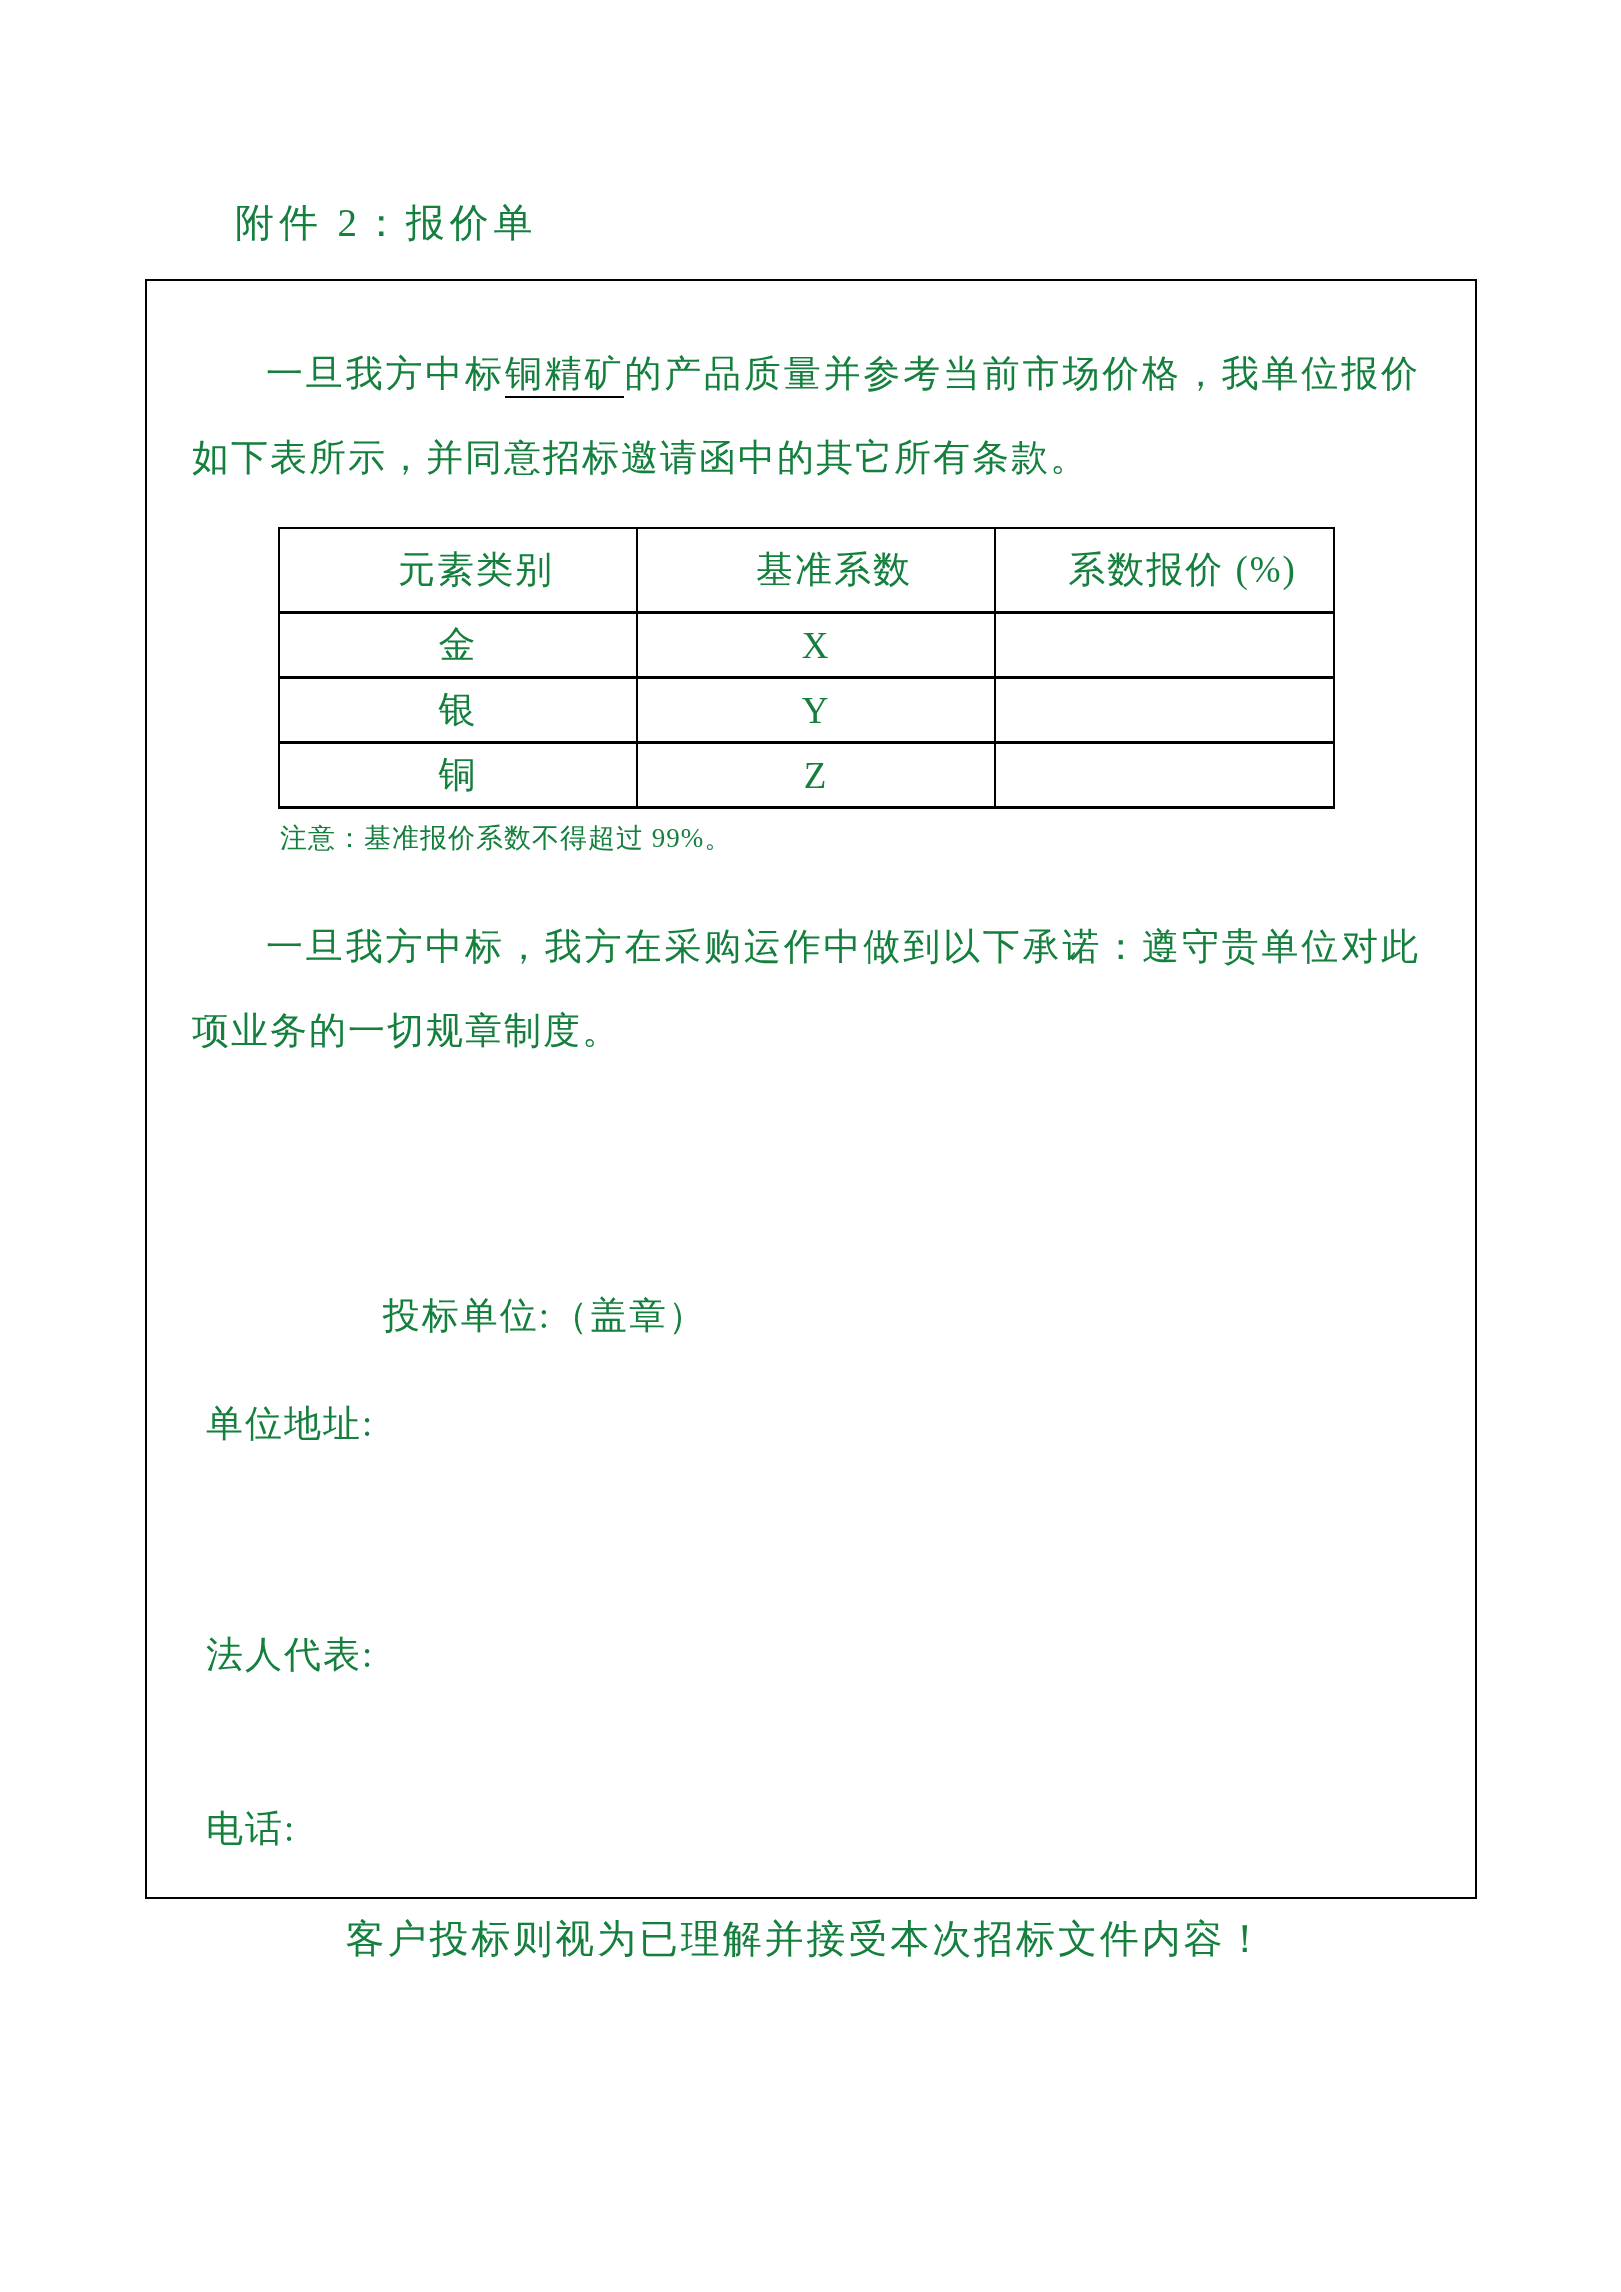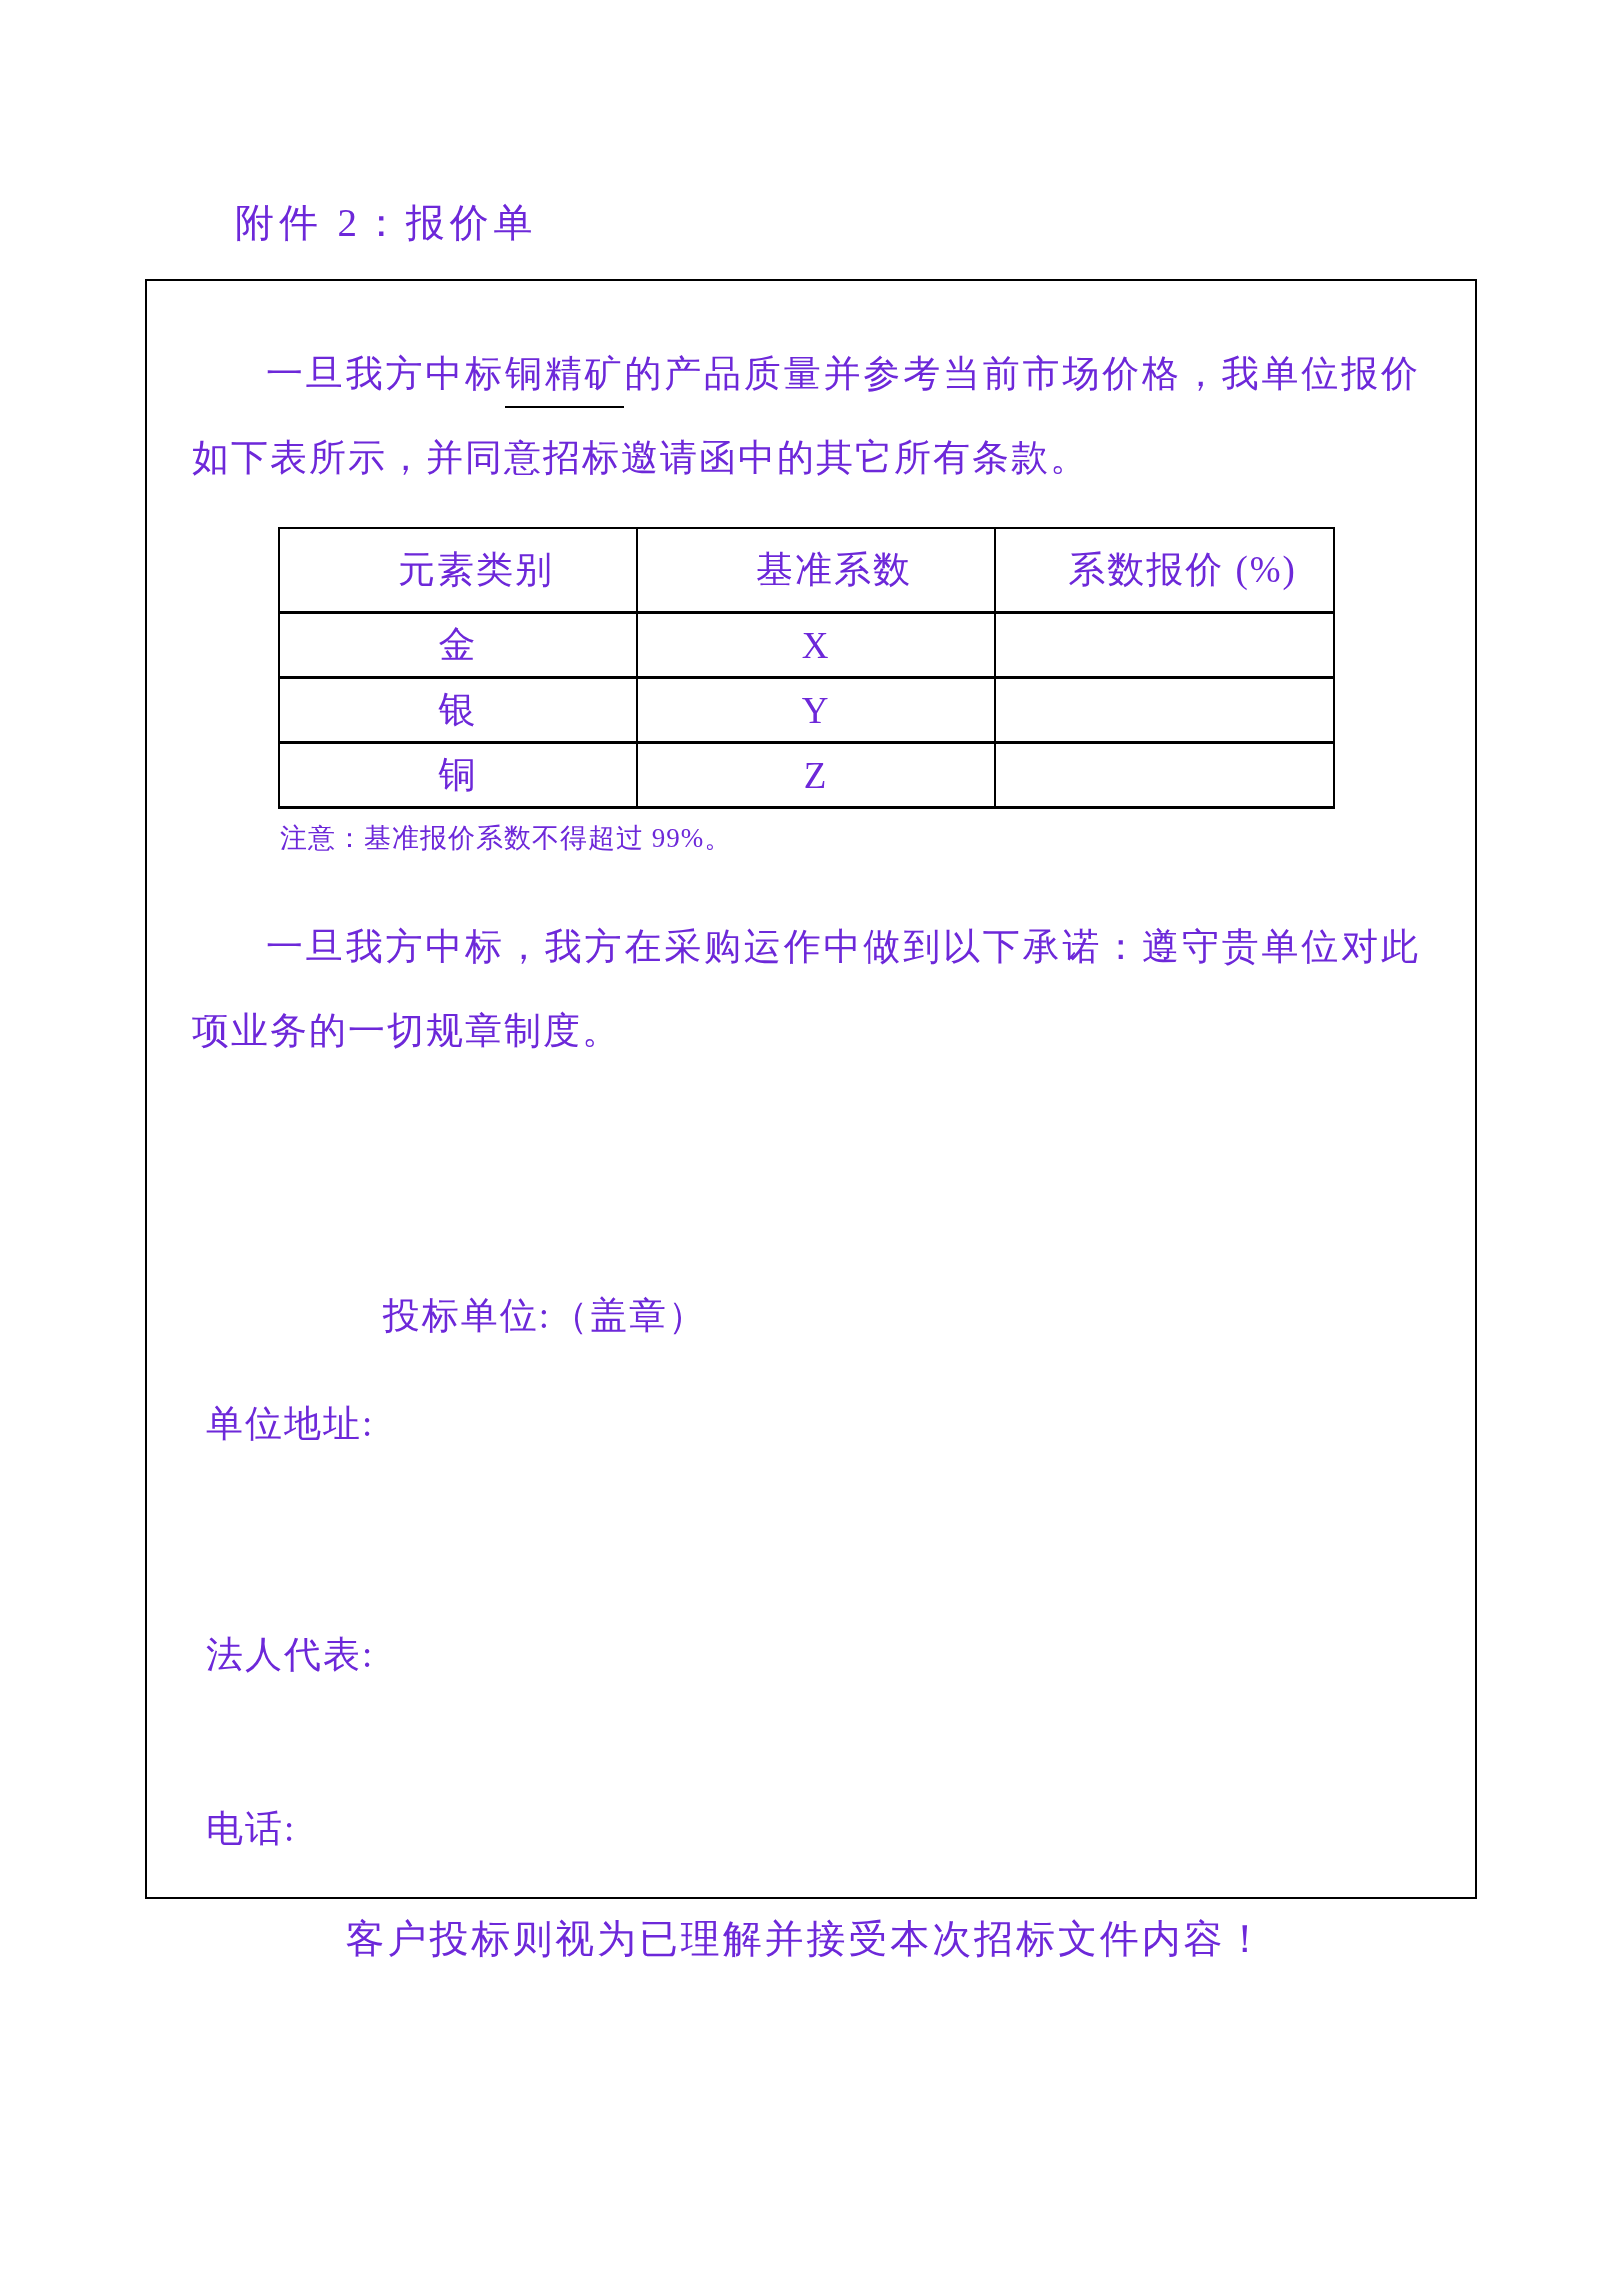--- a/index.html
+++ b/index.html
@@ -6,21 +6,21 @@
     margin: 0;
     padding: 0;
     background: #888;
   }
   .page {
     position: relative;
     width: 1621px;
     height: 2293px;
     margin: 0 auto;
     background: #ffffff;
-    color: #6d28d9;
+    color: #15803d;
     font-family: "Liberation Serif", "DejaVu Serif", serif;
     overflow: hidden;
   }
   .doc-title {
     position: absolute;
     left: 235px;
     top: 199px;
     font-size: 39px;
     line-height: 47px;
     letter-spacing: 4.9px;
@@ -41,21 +41,21 @@
     letter-spacing: 2px;
     margin: 0 55px 0 45px;
     text-indent: 2em;
     text-align: justify;
   }
   .intro {
     margin-top: 51px;
   }
   .underlined {
     border-bottom: 2.9px solid #000000;
-    padding-bottom: 12px;
+    padding-bottom: 2px;
   }
   .quote-table {
     border-collapse: collapse;
     margin: 27.4px 0 0 131px;
     width: 1057px;
     table-layout: fixed;
     text-align: center;
     font-size: 37px;
   }
   .quote-table th,

